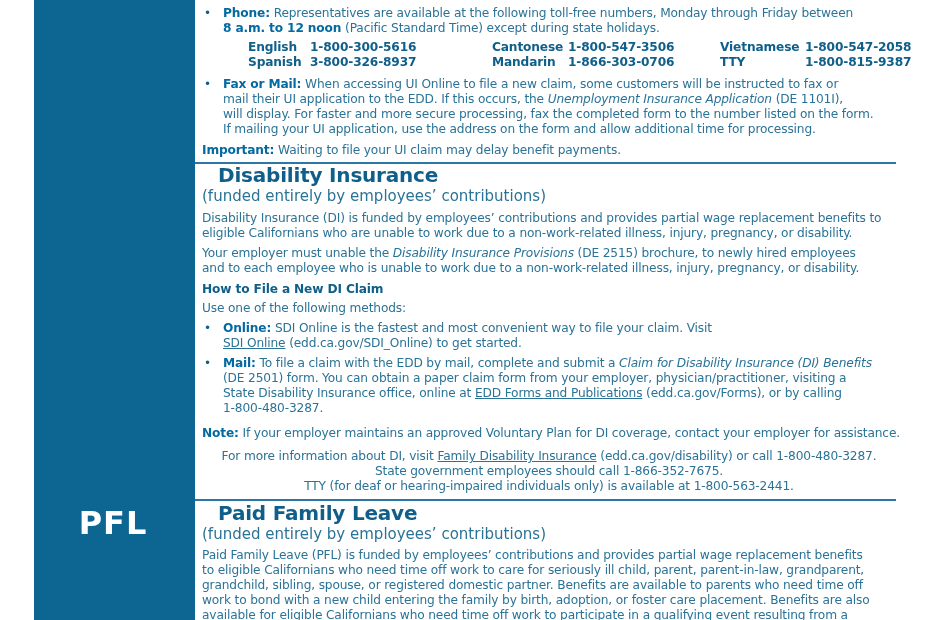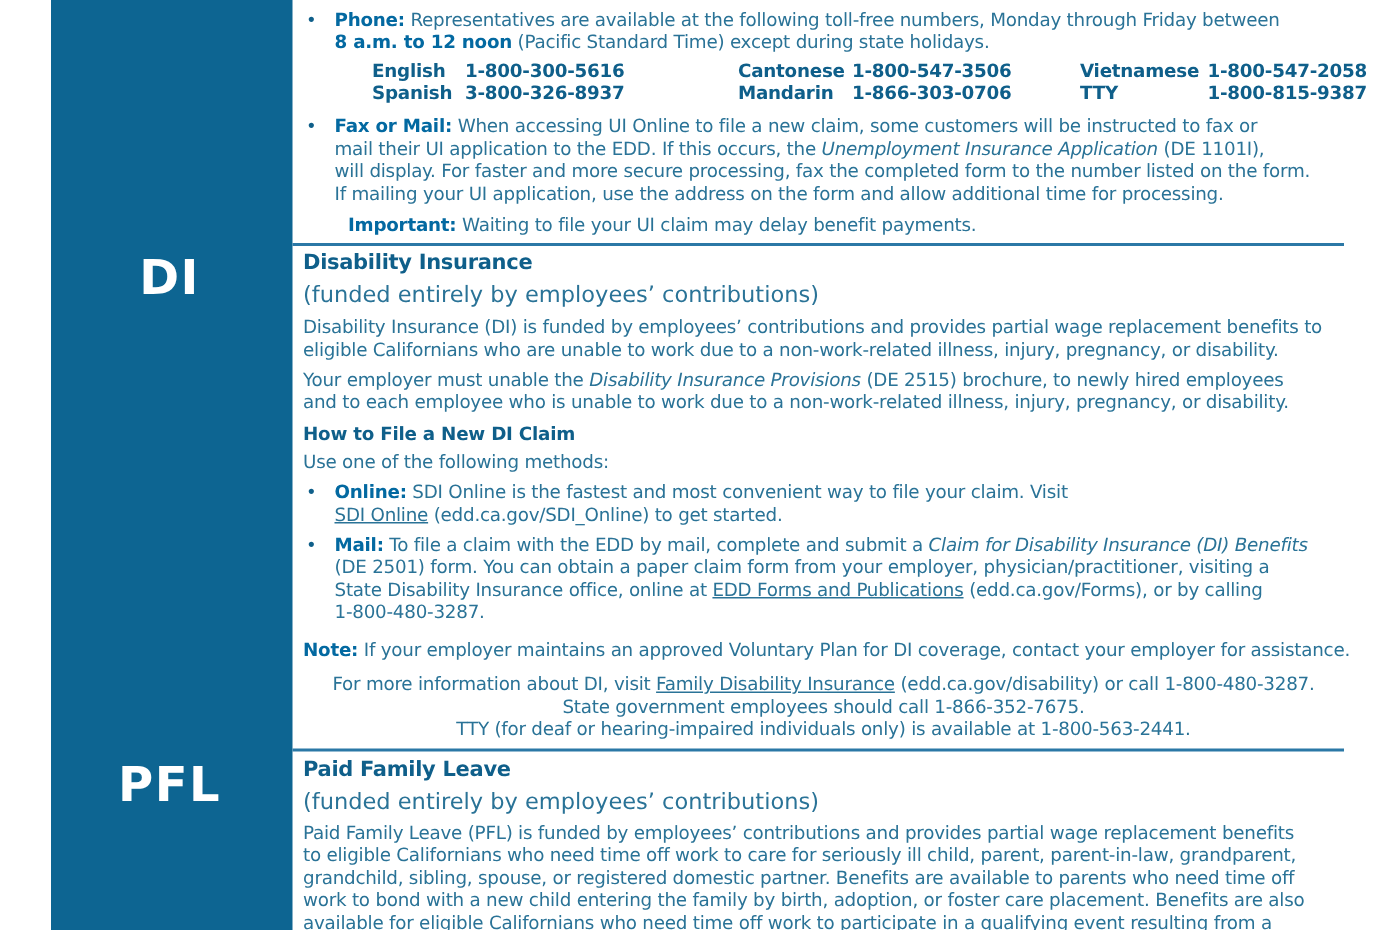--- a/index.html
+++ b/index.html
@@ -31,37 +31,36 @@
   .abs { position: absolute; left: 0; white-space: nowrap; }
   b { color: #0369a1; }
   .bullet { position: absolute; left: 2px; color: #0f5f8a; font-size: 12px; }
   .bul-text { position: absolute; left: 21px; white-space: nowrap; }
   .phones { position: absolute; left: 46px; font-weight: bold; color: #0f5f8a; font-size: 12.2px; }
   .phones .cell { position: absolute; white-space: nowrap; }
   .divider {
     position: absolute; left: 195px; width: 701px; height: 2px; background: #2b78a6;
   }
   .sec-title {
-    position: absolute; left: 0; font-weight: bold; font-size: 14px; color: #0f5f8a;
+    position: absolute; left: 16px; font-weight: bold; font-size: 20px; color: #0f5f8a;
     white-space: nowrap; letter-spacing: -0.2px;
   }
   .sec-sub {
     position: absolute; left: 0; font-size: 15px; color: #2a7397; white-space: nowrap;
     letter-spacing: 0px;
   }
   .sub-head { position: absolute; left: 0; font-weight: bold; color: #0f5f8a; white-space: nowrap; }
   .u { text-decoration: underline; }
   i { font-style: italic; }
   .center { position: absolute; left: 0; width: 694px; text-align: center; white-space: nowrap; }
 </style>
 </head>
 <body>
 
 <div class="sidebar">
-  <div class="side-label side-di">DI</div>
   <div class="side-label side-pfl">PFL</div>
 </div>
 <div class="content-border"></div>
 
 <div class="divider" style="top:162px;"></div>
 <div class="divider" style="top:499px;"></div>
 
 <div class="content">
 
   <div>
@@ -94,21 +93,21 @@
     <div class="bul-text" style="top:77px;">
       <b>Fax or Mail:</b><span> When accessing UI Online to file a new claim, some customers will be instructed to fax or</span>
     </div>
     <div class="bul-text" style="top:92px;">
       <span>mail their UI application to the EDD. If this occurs, the </span><i>Unemployment Insurance Application</i><span> (DE 1101I),</span>
     </div>
     <div class="bul-text" style="top:107px;">will display. For faster and more secure processing, fax the completed form to the number listed on the form.</div>
     <div class="bul-text" style="top:122px;">If mailing your UI application, use the address on the form and allow additional time for processing.</div>
   </div>
 
-  <div class="abs" style="top:143px;margin-left:30px;">
+  <div class="abs" style="top:143px;">
     <b>Important:</b><span> Waiting to file your UI claim may delay benefit payments.</span>
   </div>
 
   <div class="sec-title" style="top:168px;">Disability Insurance</div>
   <div class="sec-sub" style="top:189px;">(funded entirely by employees’ contributions)</div>
   <div class="abs" style="top:211px;">Disability Insurance (DI) is funded by employees’ contributions and provides partial wage replacement benefits to</div>
   <div class="abs" style="top:226px;">eligible Californians who are unable to work due to a non-work-related illness, injury, pregnancy, or disability.</div>
   <div class="abs" style="top:246px;">
     <span>Your employer must unable the </span><i>Disability Insurance Provisions</i><span> (DE 2515) brochure, to newly hired employees</span>
   </div>

